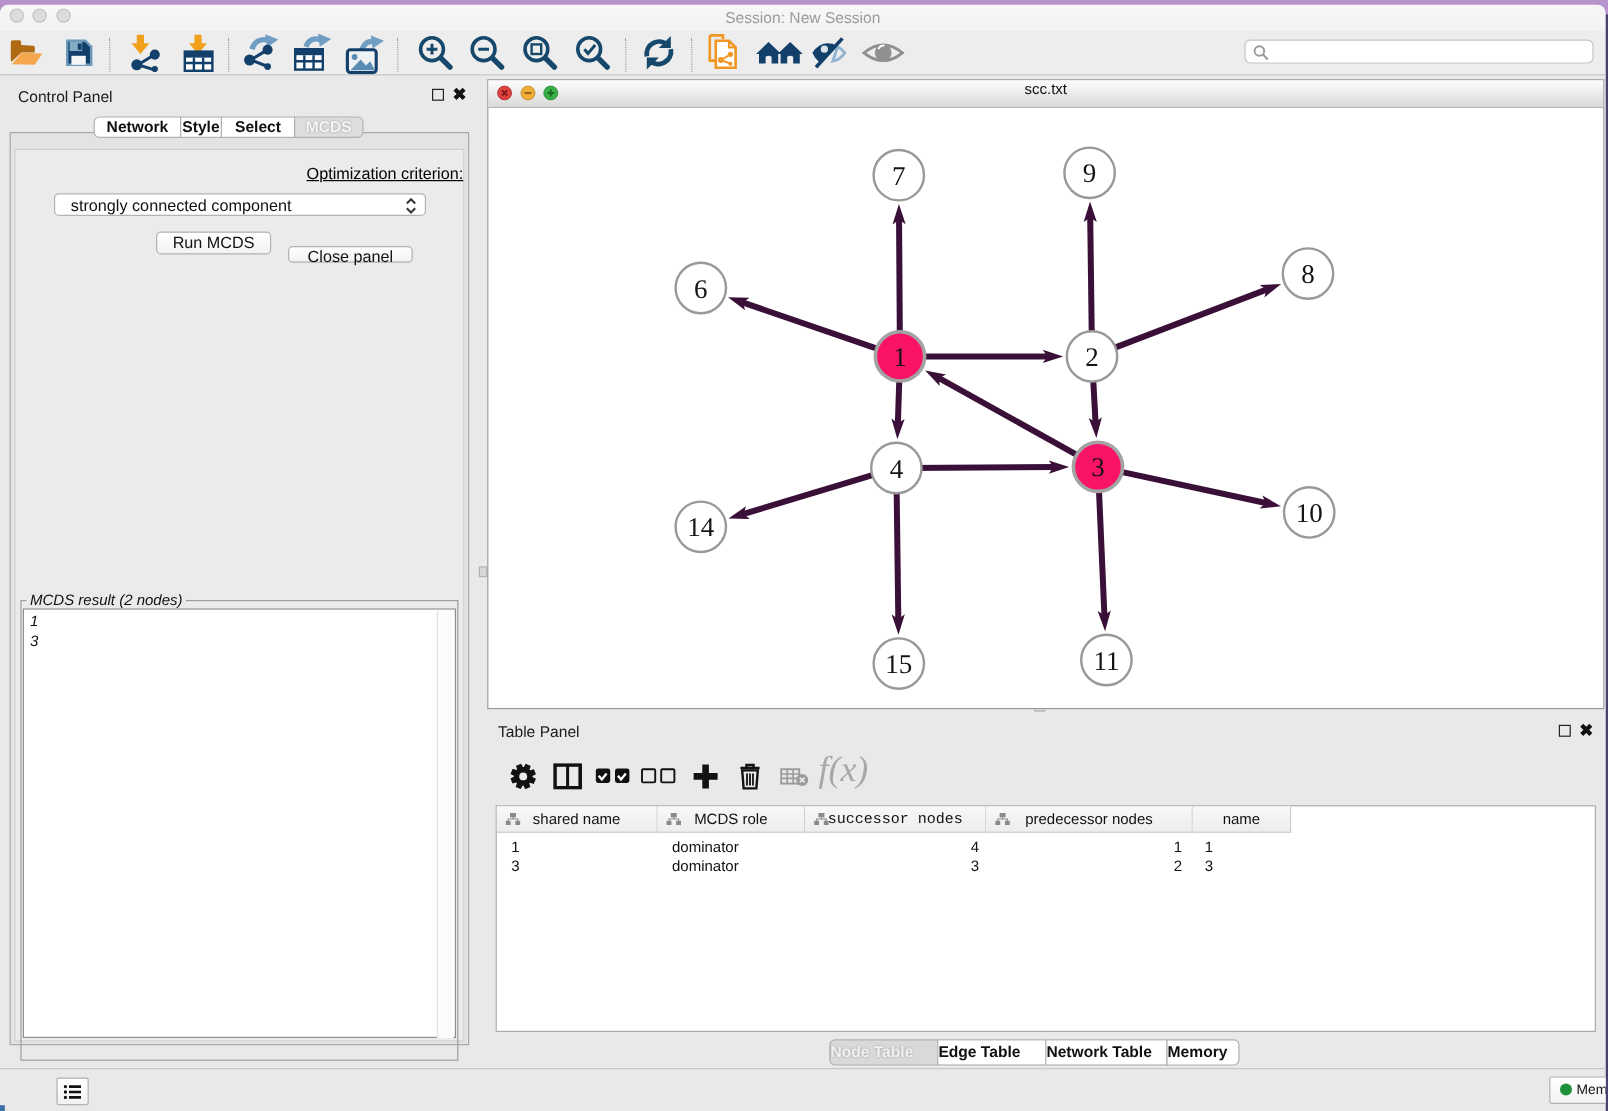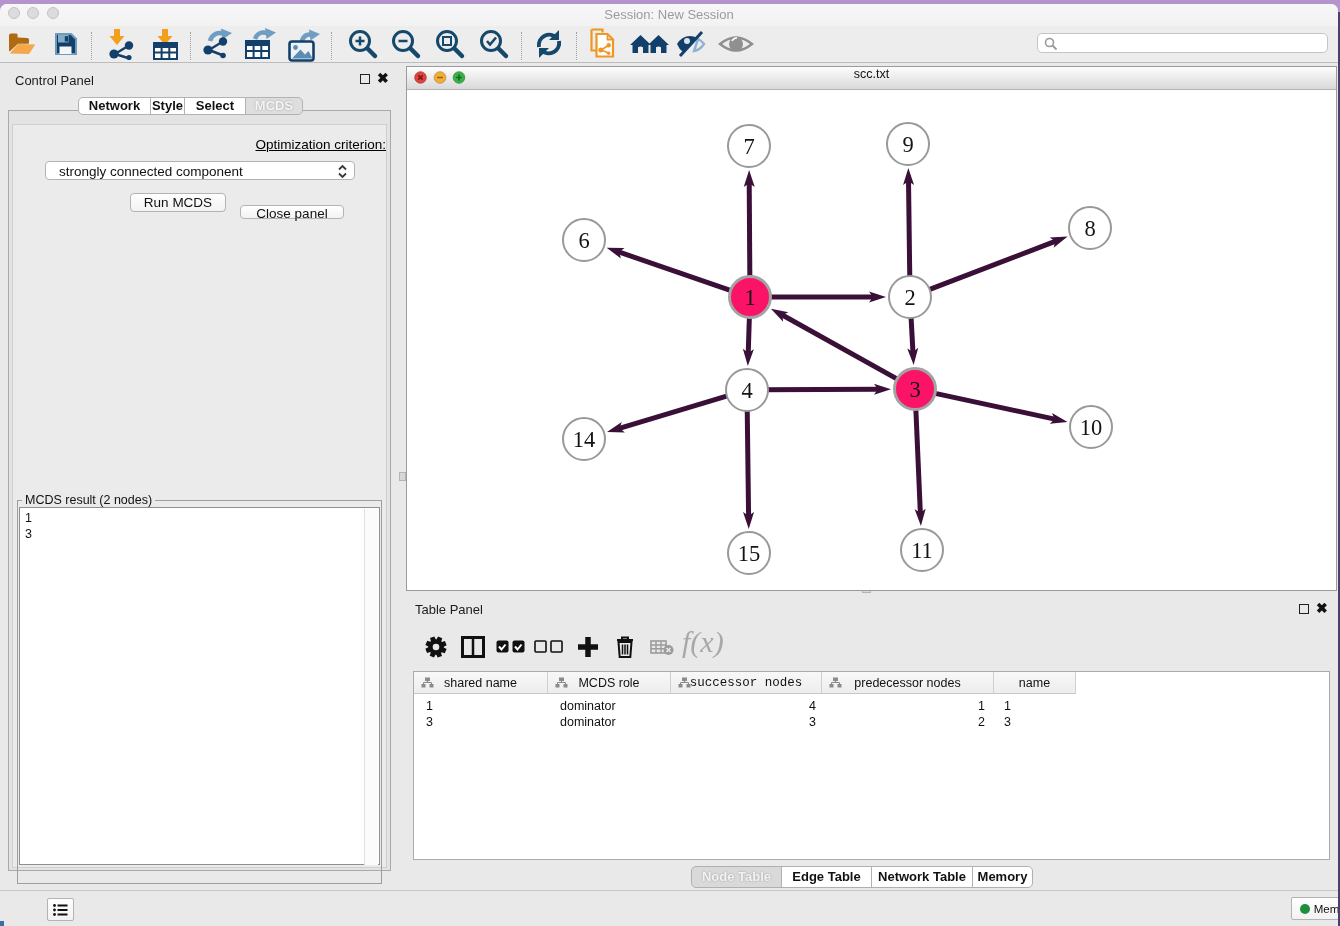--- a/index.html
+++ b/index.html
@@ -22,35 +22,35 @@
 
 #cp { position:absolute; left:0; top:0; width:392px; height:823px; }
 .paneltitle { font-size:13px; color:#1c1c1c; }
 .tabrow { position:absolute; display:flex; z-index:2; }
 .tab { border:1px solid #b2b2b2; background:#fff; font-size:13px; font-weight:bold; color:#111; text-align:center; line-height:16px; margin-left:-1px; padding:0 10px; }
 .tabsel { background:#dedede; color:#f5f5f5; text-shadow:0 0 2px #9a9a9a; }
 #cpbox { position:absolute; left:8px; top:47px; width:383px; height:761px; border:1px solid #a9a9a9; background:#e3e3e3; }
 #cpinner { position:absolute; left:3px; top:13px; width:375px; height:744px; background:#ebebeb; border:1px solid #cfcfcf; }
 button.mac { border:1px solid #b3b3b3; background:linear-gradient(#ffffff,#f2f2f2); border-radius:4px; font-size:13.5px; font-family:"Liberation Sans",sans-serif; color:#111;margin-left:36px; }
 
-#mcdsfs { position:absolute; left:8px; top:389px; width:365px; height:384px; border:1px solid #9e9e9e; }
+#mcdsfs { position:absolute; left:8px; top:389px; width:365px; height:384px; border:1px solid #9e9e9e;font-style:italic; }
 #mcdsleg { position:absolute; left:4px; top:-8px; font-size:12.5px; color:#111; background:#eaeaea; padding:0 3px; line-height:14px; }
 #mcdsta { position:absolute; left:1px; top:6px; width:361px; height:358px; background:#fff; border:1px solid #8f8f8f; font-size:12.5px; color:#111; padding:2px 0 0 5px; line-height:16px; }
 #mcdssb { position:absolute; right:1px; top:1px; width:14px; height:356px; background:#fbfbfb; border-left:1px solid #e0e0e0; }
 
 #frame { position:absolute; left:406px; top:3px; width:931px; height:525px; border:1px solid #9b9b9b; background:#fff; }
 #ftitle { position:absolute; left:0; top:0; width:100%; height:23px; background:linear-gradient(#fdfdfd,#d9d9d9); border-bottom:1px solid #b5b5b5; }
 #ftext { position:absolute; top:0; width:100%; text-align:center; font-size:12.5px; color:#111; }
 
 #tp { position:absolute; left:392px; top:530px; width:946px; height:294px;padding-left:38px; }
 #tbox { position:absolute; left:21px; top:78px; width:917px; height:189px; background:#fff; border:1px solid #ababab; }
 .hdr { position:absolute; top:0; height:22px; background:linear-gradient(#f8f8f8,#ededed); border-right:1px solid #cfcfcf; border-bottom:1px solid #c8c8c8; font-size:12.5px; color:#111; text-align:center; line-height:22px; }
 .cell { position:absolute; font-size:12.5px; color:#111; height:16px; line-height:16px; }
 .btab.tabsel { background:#d9d9d9; color:#f2f2f2; text-shadow:0 0 2px #9a9a9a; }
-.btab { border:1px solid #b0b0b0; background:#fff; font-size:13px; font-weight:bold; color:#111; text-align:center; line-height:20px; margin-left:-1px; padding:0; }
+.btab { border:1px solid #b0b0b0; background:#fff; font-size:13px; font-weight:bold; color:#111; text-align:left; line-height:20px; margin-left:-1px; padding:0; }
 </style>
 </head>
 <body>
 <div id="purp"></div>
 <div id="win">
   <div id="titlebar">
     <div class="tl" style="left:8px;"></div>
     <div class="tl" style="left:27px;"></div>
     <div class="tl" style="left:47px;"></div>
     <div id="ttext">Session: New Session</div>

